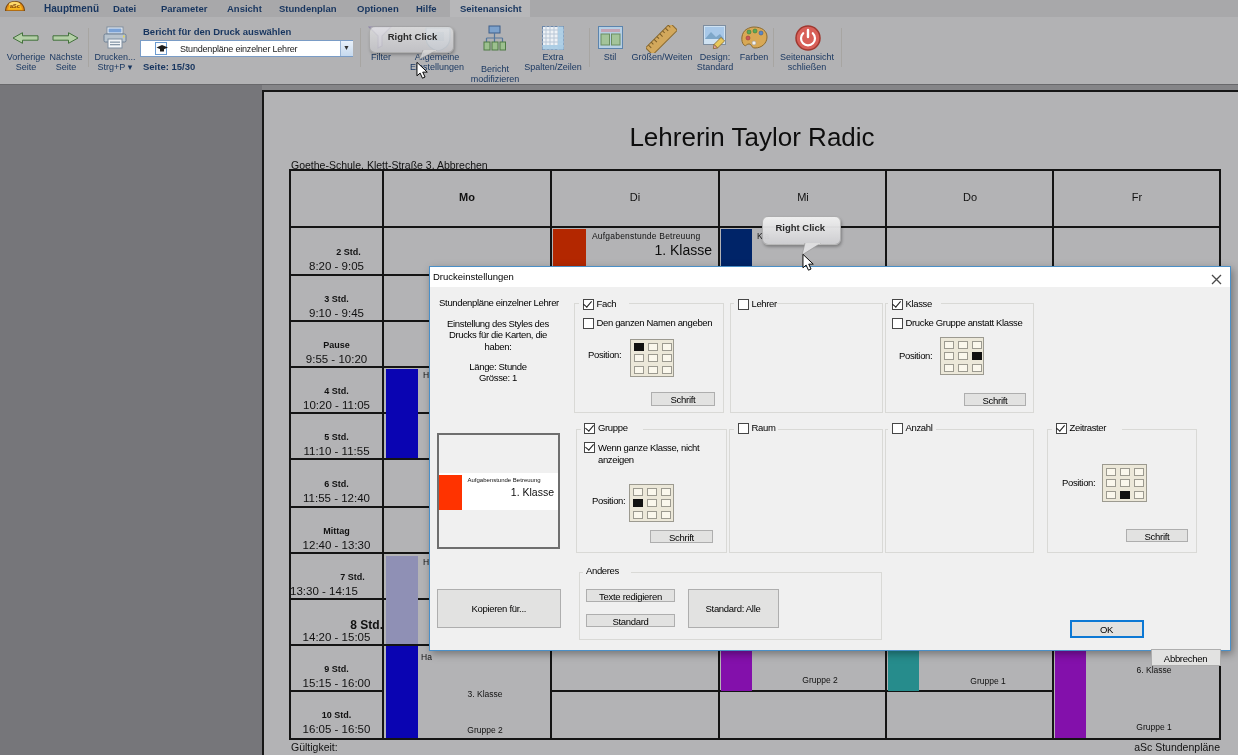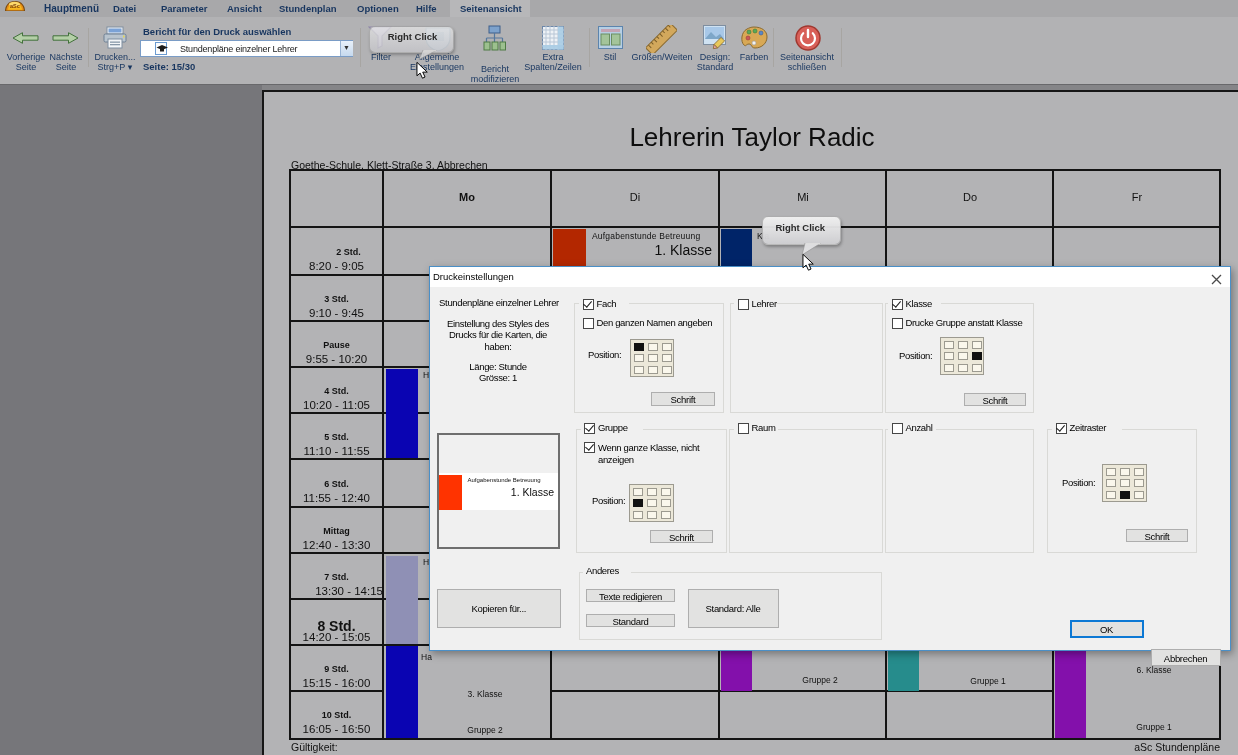--- a/index.html
+++ b/index.html
@@ -210,23 +210,23 @@
  <div class="abs" style="left:290px;top:340px;width:93px;text-align:center;font-size:9px;font-weight:bold;color:#111;">Pause</div>
  <div class="abs" style="left:290px;top:352.5px;width:93px;text-align:center;font-size:11.5px;color:#111;">9:55 - 10:20</div>
  <div class="abs" style="left:290px;top:386px;width:93px;text-align:center;font-size:9px;font-weight:bold;color:#111;">4 Std.</div>
  <div class="abs" style="left:290px;top:399px;width:93px;text-align:center;font-size:11.5px;color:#111;">10:20 - 11:05</div>
  <div class="abs" style="left:290px;top:432px;width:93px;text-align:center;font-size:9px;font-weight:bold;color:#111;">5 Std.</div>
  <div class="abs" style="left:290px;top:445px;width:93px;text-align:center;font-size:11.5px;color:#111;">11:10 - 11:55</div>
  <div class="abs" style="left:290px;top:479px;width:93px;text-align:center;font-size:9px;font-weight:bold;color:#111;">6 Std.</div>
  <div class="abs" style="left:290px;top:491.5px;width:93px;text-align:center;font-size:11.5px;color:#111;">11:55 - 12:40</div>
  <div class="abs" style="left:290px;top:526px;width:93px;text-align:center;font-size:9px;font-weight:bold;color:#111;">Mittag</div>
  <div class="abs" style="left:290px;top:538.5px;width:93px;text-align:center;font-size:11.5px;color:#111;">12:40 - 13:30</div>
- <div class="abs" style="left:290px;top:572px;width:93px;text-align:center;font-size:9px;font-weight:bold;color:#111;">7 Std.</div>
- <div class="abs" style="left:290px;top:585px;width:93px;text-align:right;font-size:11.5px;color:#111;">13:30 - 14:15</div>
- <div class="abs" style="left:290px;top:618px;width:93px;text-align:center;font-size:14px;font-weight:bold;color:#111;">8 Std.</div>
+ <div class="abs" style="left:290px;top:572px;width:93px;text-align:center;font-size:9px;font-weight:bold;color:#111;padding-left:16px;">7 Std.</div>
+ <div class="abs" style="left:290px;top:585px;width:93px;text-align:left;font-size:11.5px;color:#111;">13:30 - 14:15</div>
+ <div class="abs" style="left:290px;top:618px;width:93px;text-align:right;font-size:12px;font-weight:bold;color:#111;">8 Std.</div>
  <div class="abs" style="left:290px;top:630.5px;width:93px;text-align:center;font-size:11.5px;color:#111;">14:20 - 15:05</div>
  <div class="abs" style="left:290px;top:664px;width:93px;text-align:center;font-size:9px;font-weight:bold;color:#111;">9 Std.</div>
  <div class="abs" style="left:290px;top:676.5px;width:93px;text-align:center;font-size:11.5px;color:#111;">15:15 - 16:00</div>
  <div class="abs" style="left:290px;top:710px;width:93px;text-align:center;font-size:9px;font-weight:bold;color:#111;">10 Std.</div>
  <div class="abs" style="left:290px;top:723px;width:93px;text-align:center;font-size:11.5px;color:#111;">16:05 - 16:50</div>
 
  <div class="abs" style="left:552.5px;top:229px;width:33px;height:44px;background:#b32700;"></div>
  <div class="abs" style="left:592px;top:230.5px;font-size:8.5px;letter-spacing:0.2px;color:#111;">Aufgabenstunde Betreuung</div>
  <div class="abs" style="left:612px;top:242px;width:100px;text-align:right;font-size:14px;color:#0d0d0d;">1. Klasse</div>
  <div class="abs" style="left:721px;top:229px;width:31px;height:44px;background:#002468;"></div>

